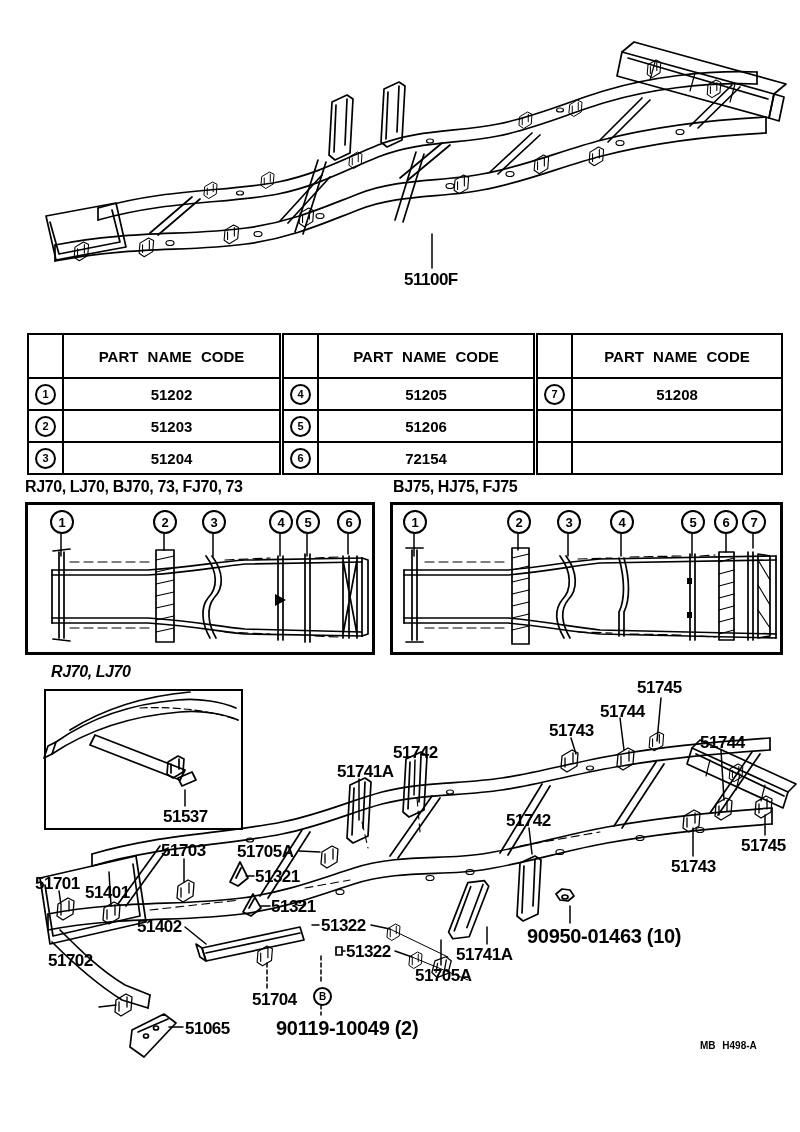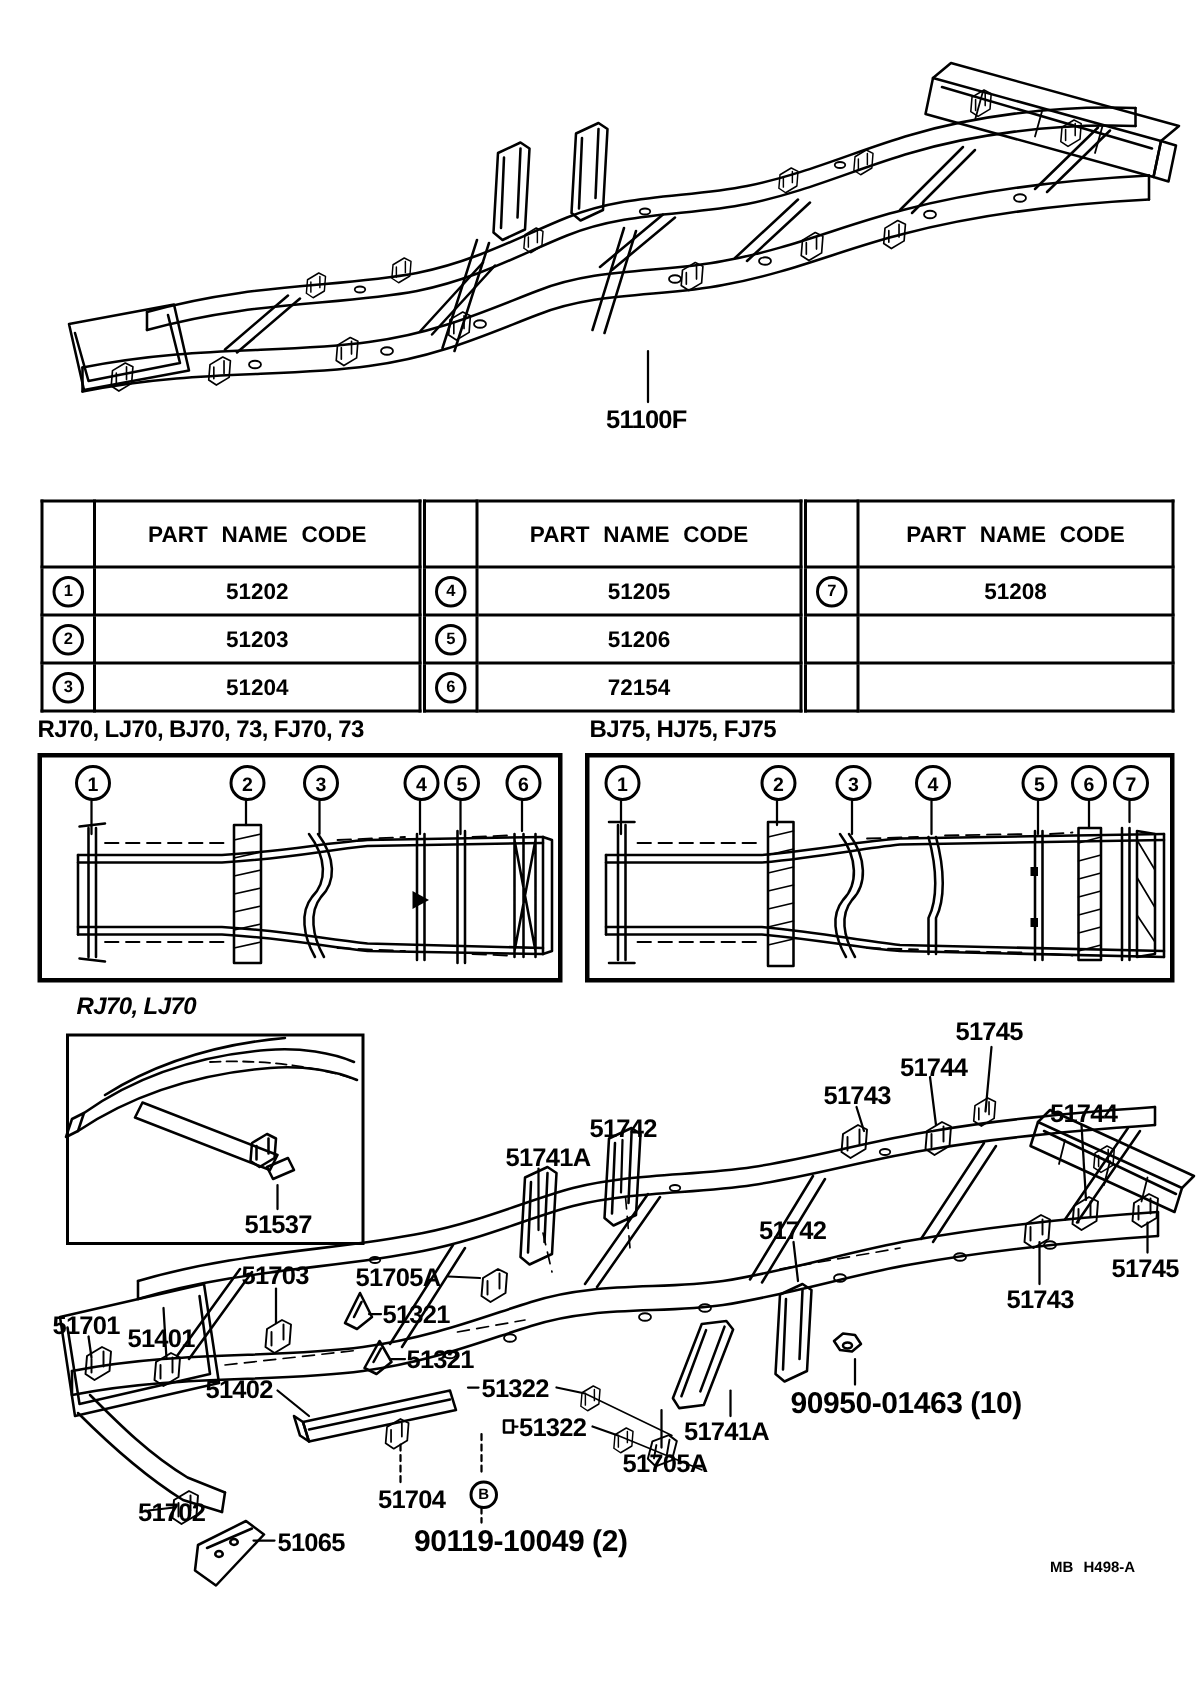--- a/index.html
+++ b/index.html
@@ -405,21 +405,21 @@
   <div class="plabel" style="left:456px;top:946px;">51741A</div>
   <div class="plabel" style="left:237px;top:843px;">51705A</div>
   <div class="plabel" style="left:415px;top:967px;">51705A</div>
   <div class="plabel" style="left:255px;top:868px;">51321</div>
   <div class="plabel" style="left:271px;top:898px;">51321</div>
   <div class="plabel" style="left:321px;top:917px;">51322</div>
   <div class="plabel" style="left:346px;top:943px;">51322</div>
   <div class="plabel" style="left:85px;top:854px;margin-top:30px;">51401</div>
   <div class="plabel" style="left:137px;top:918px;">51402</div>
   <div class="plabel" style="left:35px;top:875px;">51701</div>
-  <div class="plabel" style="left:48px;top:1000px;margin-left:44px;">51702</div>
+  <div class="plabel" style="left:48px;top:952px;">51702</div>
   <div class="plabel" style="left:161px;top:842px;">51703</div>
   <div class="plabel" style="left:252px;top:991px;">51704</div>
   <div class="plabel" style="left:185px;top:1020px;">51065</div>
   <div class="plabel sm" style="left:527px;top:926px;">90950-01463 (10)</div>
   <div class="plabel sm" style="left:276px;top:1018px;">90119-10049 (2)</div>
 
   <span class="bmark" style="left:313px;top:987px;">B</span>
 
   <div class="pagecode" style="left:700px;top:1040px;">MB H498-A</div>
 

